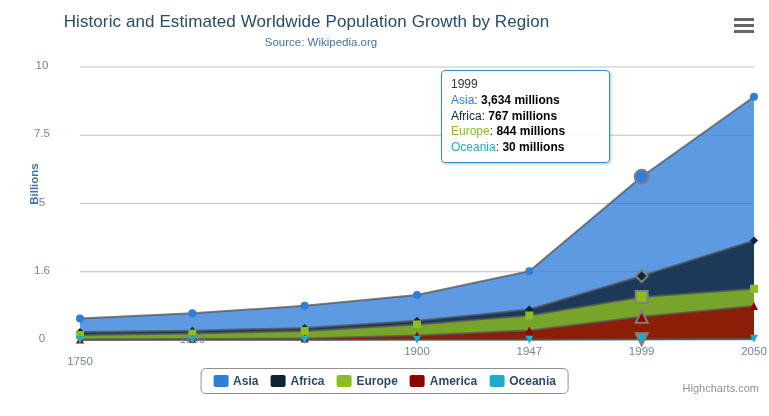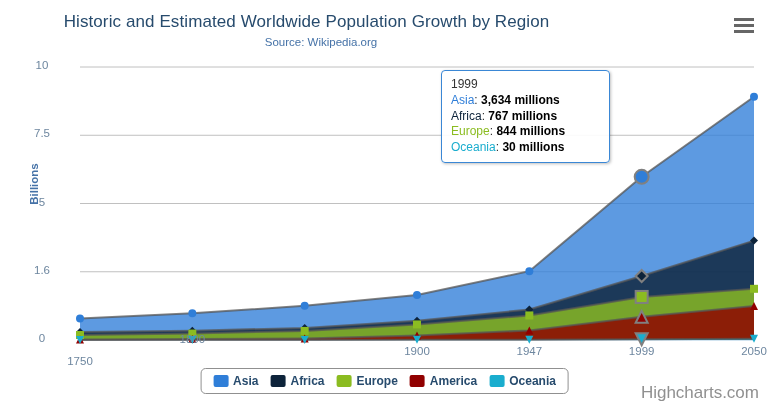--- a/index.html
+++ b/index.html
@@ -129,22 +129,22 @@
     font-size: 12px;
     color: #274b6d;
     font-weight: bold;
     font-family: "Liberation Sans", sans-serif;
   }
 
   
   .credits {
     position: absolute;
     right: 10px;
-    bottom: 13px;
-    font-size: 17px;
+    bottom: 22px;
+    font-size: 11px;
     color: #909090;
     font-family: "Liberation Sans", sans-serif;
     cursor: pointer;
   }
 
   
   .tooltip {
     position: absolute;
     left: 441px;
     top: 70px;

